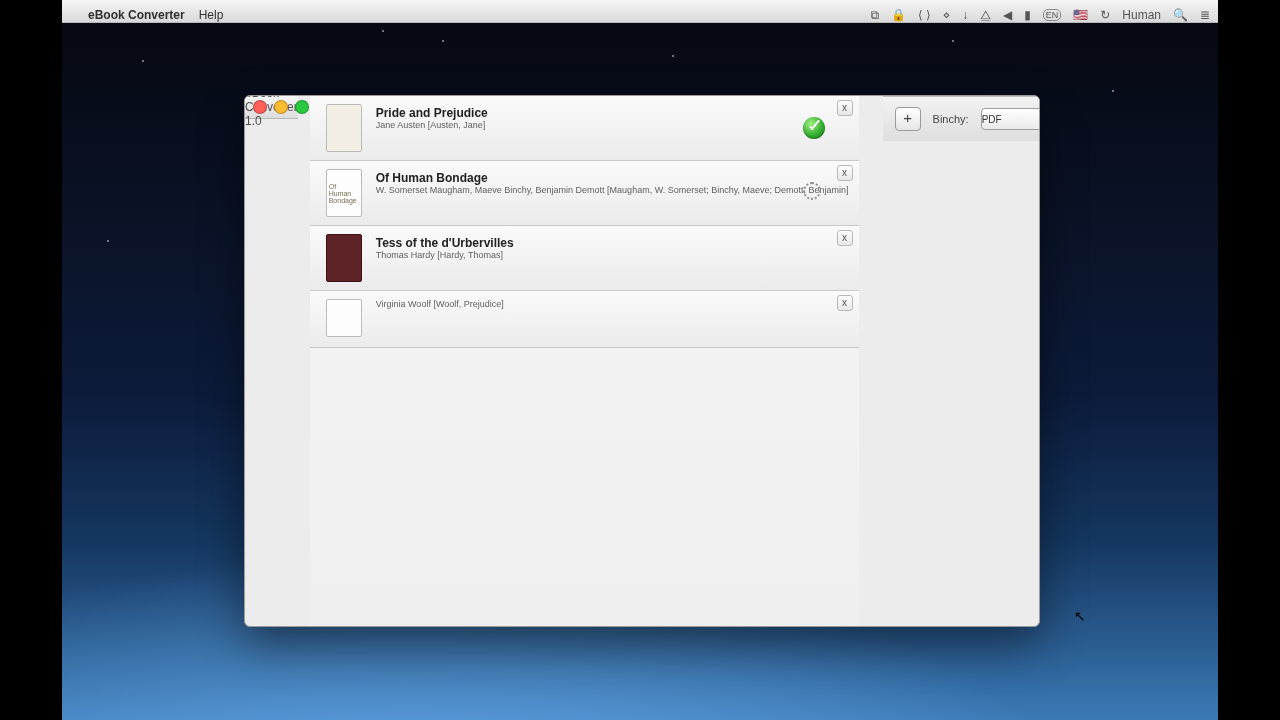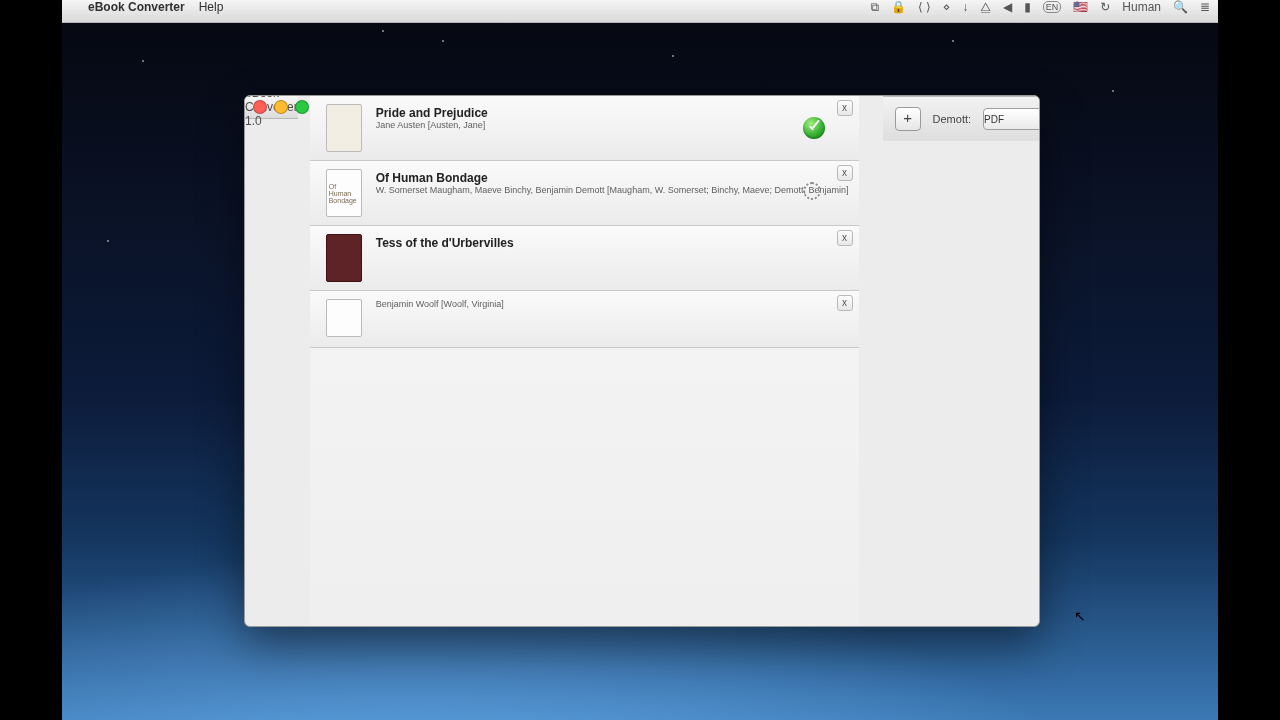--- a/index.html
+++ b/index.html
@@ -5,21 +5,21 @@
   html,body{margin:0;padding:0;width:1280px;height:720px;overflow:hidden;font-family:"Lucida Grande","Helvetica Neue",Arial,sans-serif;}
   .letterbox{background:#000;width:1280px;height:720px;position:relative;}
   .desktop{
     position:absolute;left:62px;top:0;width:1156px;height:720px;
     background:
       radial-gradient(1400px 700px at 30% 130%, rgba(255,255,255,0.9), rgba(120,190,255,0.5) 25%, rgba(10,30,60,0.0) 55%),
       linear-gradient(to bottom,#05070f 0%,#0a1226 30%,#0c1b3a 55%,#14365f 75%,#3b79b5 100%);
   }
   .star{position:absolute;width:2px;height:2px;background:#cdd6e4;border-radius:50%;opacity:.7}
   
-  .menubar{position:absolute;left:0;top:0;right:0;height:22px;background:linear-gradient(#f5f5f5,#d9d9d9);border-bottom:1px solid #b8b8b8;font-size:12px;color:#303030;display:flex;align-items:flex-start;padding:0 8px;gap:14px;}
+  .menubar{position:absolute;left:0;top:0;right:0;height:22px;background:linear-gradient(#f5f5f5,#d9d9d9);border-bottom:1px solid #b8b8b8;font-size:12px;color:#303030;display:flex;align-items:flex-end;padding:0 8px;gap:14px;}
   .menubar .apple{font-size:14px;margin-right:4px;}
   .menubar .appname{font-weight:700}
   .menubar .spacer{flex:1}
   .menubar .rico{display:flex;align-items:center;gap:12px;color:#555;font-size:12px}
   .menubar .rico span{display:inline-flex;align-items:center}
   
   .window{position:absolute;left:182px;top:95px;width:794px;height:530px;background:#ececec;border:1px solid #9a9a9a;border-radius:6px;box-shadow:0 18px 45px rgba(0,0,0,0.45);display:flex;flex-direction:row;overflow:hidden;gap:12px;}
   .titlebar{height:22px;background:linear-gradient(#f6f6f6,#dcdcdc);border-bottom:1px solid #b7b7b7;display:flex;align-items:center;justify-content:center;position:relative;font-size:12px;color:#4d4d4d;}
   .traffic{position:absolute;left:8px;top:4px;display:flex;gap:7px}
   .tl{width:12px;height:12px;border-radius:50%;border:1px solid rgba(0,0,0,0.25)}
@@ -118,39 +118,40 @@
           <div class="status">
               <div class="spinner"></div>
             </div>
           <div class="corner-x">x</div>
         </div>
 
         <div class="row">
           <div class="thumb maroon"></div>
           <div class="meta">
             <div class="title">Tess of the d'Urbervilles</div>
+            <div class="author">Thomas Hardy [Hardy, Thomas]</div>
           </div>
           <div class="corner-x">x</div>
         </div>
 
         <div class="row small">
           <div class="thumb white"></div>
           <div class="meta">
-            <div class="author">Benjamin Woolf [Woolf, Virginia]</div>
+            <div class="author">Virginia Woolf [Woolf, Prejudice]</div>
           </div>
           <div class="corner-x">x</div>
         </div>
 
       </div>
 
       <div class="empty"></div>
 
       <div class="bottombar">
         <div class="addbtn">+</div>
-        <span class="plabel">Demott:</span>
+        <span class="plabel">Binchy:</span>
         <div class="select">
           <span>PDF</span>
         </div>
         <div class="convert">Convert</div>
       </div>
     </div>
 
     <div class="cursor">↖</div>
   </div>
 </div>

